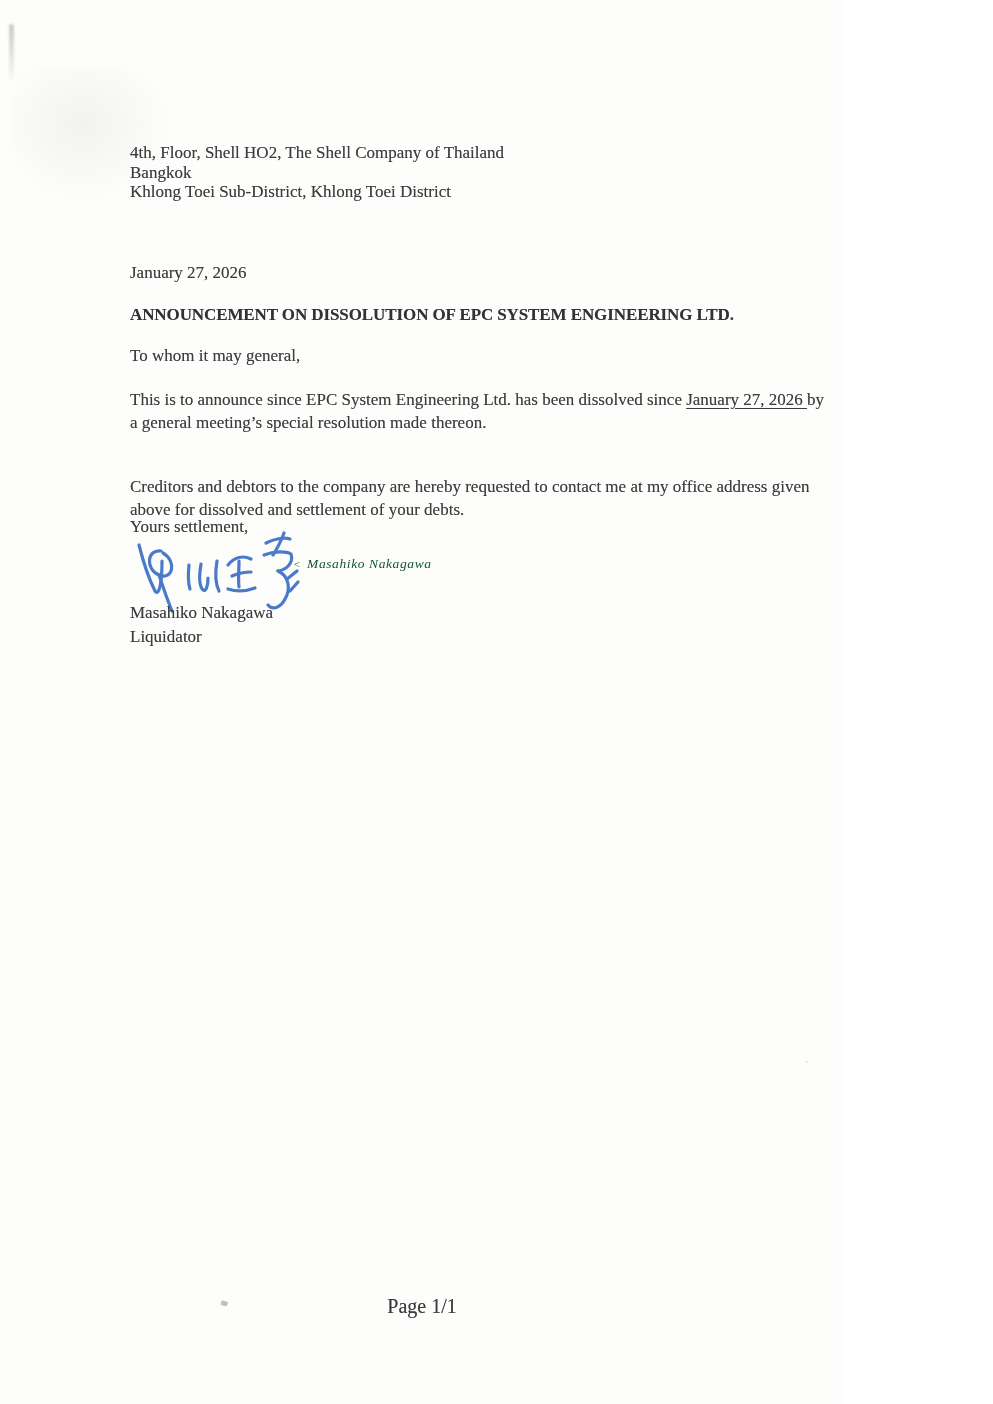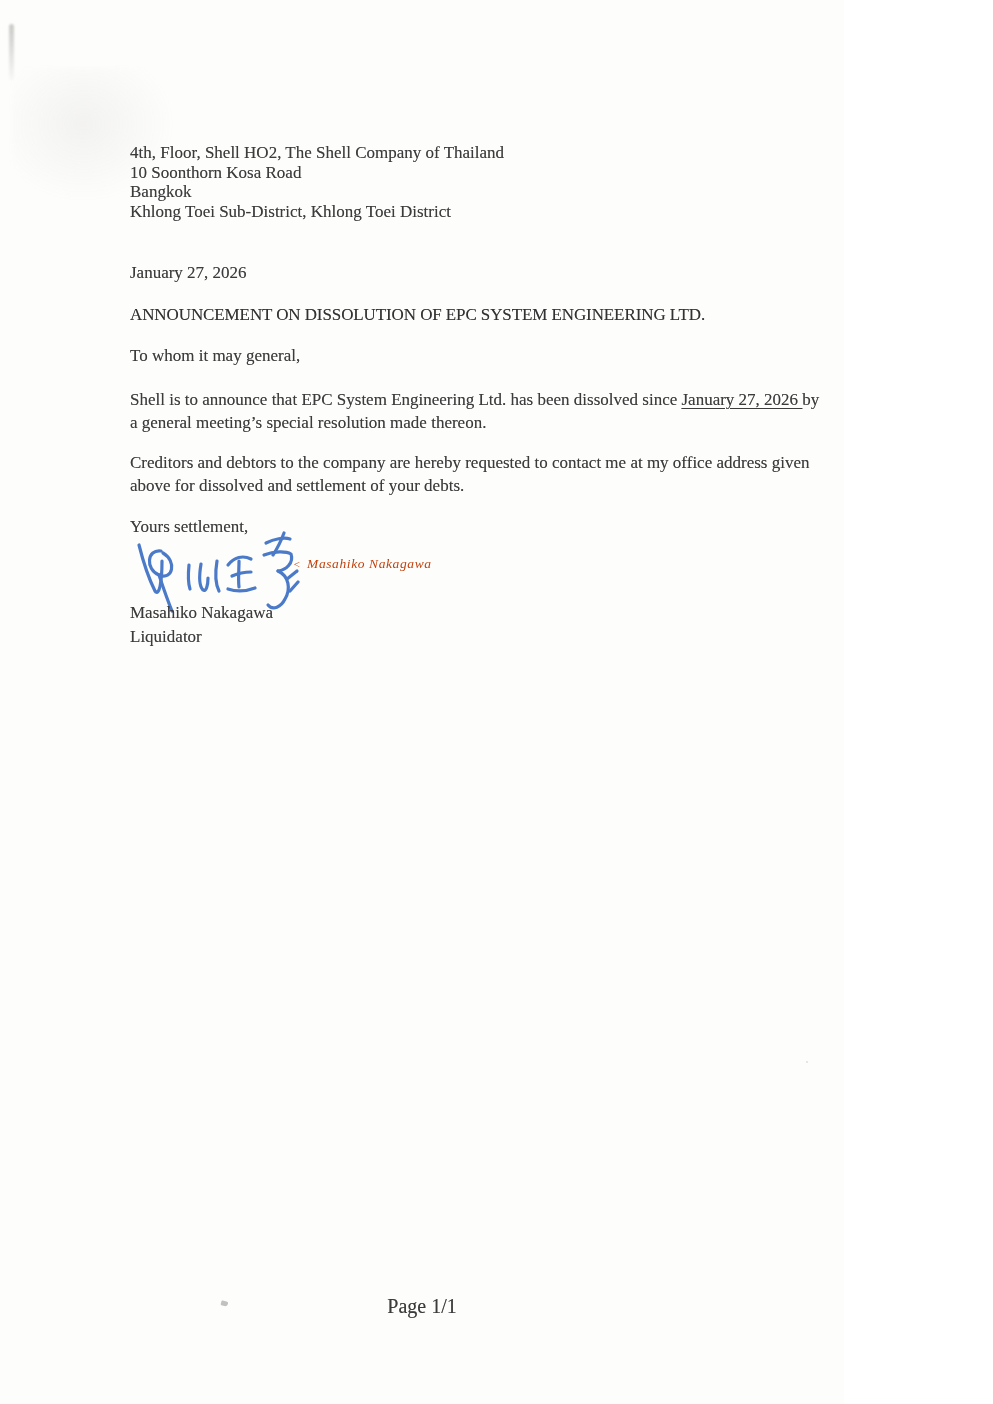--- a/index.html
+++ b/index.html
@@ -24,41 +24,41 @@
     text-shadow: 0 0 0.5px rgba(70,70,70,0.5);
     white-space: nowrap;
   }
   .address-block {
     top: 143px; left: 130px;
     line-height: 19.6px;
   }
   .date-line { top: 262px; left: 130px; }
   .letter-title {
     top: 304px; left: 130px;
-    font-weight: 400;
+    font-weight: 700;
     color: #323232;
     letter-spacing: -0.1px;
   }
   .salutation { top: 345px; left: 130px; }
   .para { white-space: normal; width: 740px; }
   .para1 { top: 389px; left: 130px; }
-  .para2 { top: 452px; left: 130px; }
+  .para2 { top: 476px; left: 130px; }
   .underlined { text-decoration: underline; text-underline-offset: 3px; }
   .closing { top: 516px; left: 130px; }
   .signature-svg {
     position: absolute;
     left: 135px; top: 529px;
     width: 165px; height: 88px;
   }
   .ghost-line {
     position: absolute;
     left: 293px; top: 556px;
     font-style: italic;
     font-size: 13.5px;
-    color: #c2410c;
+    color: #14532d;
     letter-spacing: 0.6px;
     text-shadow: none;
   }
   .ghost-prefix { margin-right: 6px; font-size: 11px; }
   .signer-block { top: 601px; left: 130px; line-height: 23.5px; }
   .footer-line {
     position: absolute;
     left: 0; right: 0; top: 1295px;
     text-align: center;
     font-size: 20px;
@@ -120,33 +120,32 @@
   <div class="artifact speck-slash-1"></div>
   <div class="artifact speck-dot-1"></div>
   <div class="artifact speck-slash-2"></div>
   <div class="artifact speck-mark-1"></div>
   <div class="artifact speck-dot-2"></div>
   <div class="artifact speck-dot-3"></div>
   <div class="artifact speck-tick-bottom"></div>
 
   <div class="txt address-block">
     <div>4th, Floor, Shell HO2, The Shell Company of Thailand</div>
-    <div>10 Soonthorn Kosa Road</div>
     <div>Bangkok</div>
     <div>Khlong Toei Sub-District, Khlong Toei District</div>
   </div>
 
   <div class="txt date-line">January 27, 2026</div>
 
   <div class="txt letter-title">ANNOUNCEMENT ON DISSOLUTION OF EPC SYSTEM ENGINEERING LTD.</div>
 
   <div class="txt salutation">To whom it may general,</div>
 
   <div class="txt para para1">
-    <span>Shell is to announce that EPC System Engineering Ltd. has been dissolved since </span><span class="underlined">January 27, 2026 </span><span>by</span><br>
+    <span>This is to announce since EPC System Engineering Ltd. has been dissolved since </span><span class="underlined">January 27, 2026 </span><span>by</span><br>
     <span>a general meeting’s special resolution made thereon.</span>
   </div>
 
   <div class="txt para para2">
     <span>Creditors and debtors to the company are hereby requested to contact me at my office address given</span><br>
     <span>above for dissolved and settlement of your debts.</span>
   </div>
 
   <div class="txt closing">Yours settlement,</div>
 

